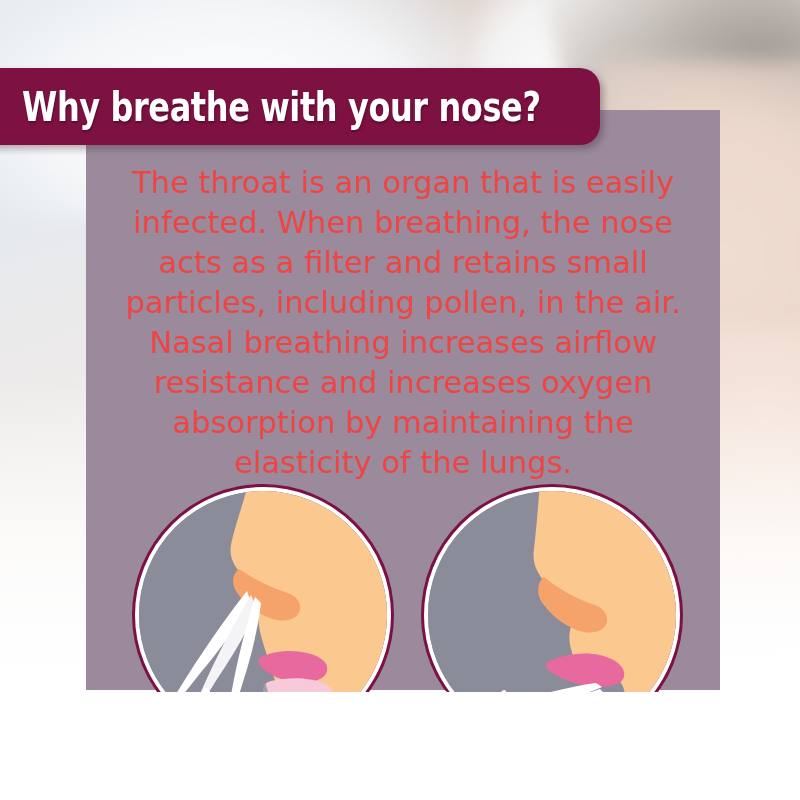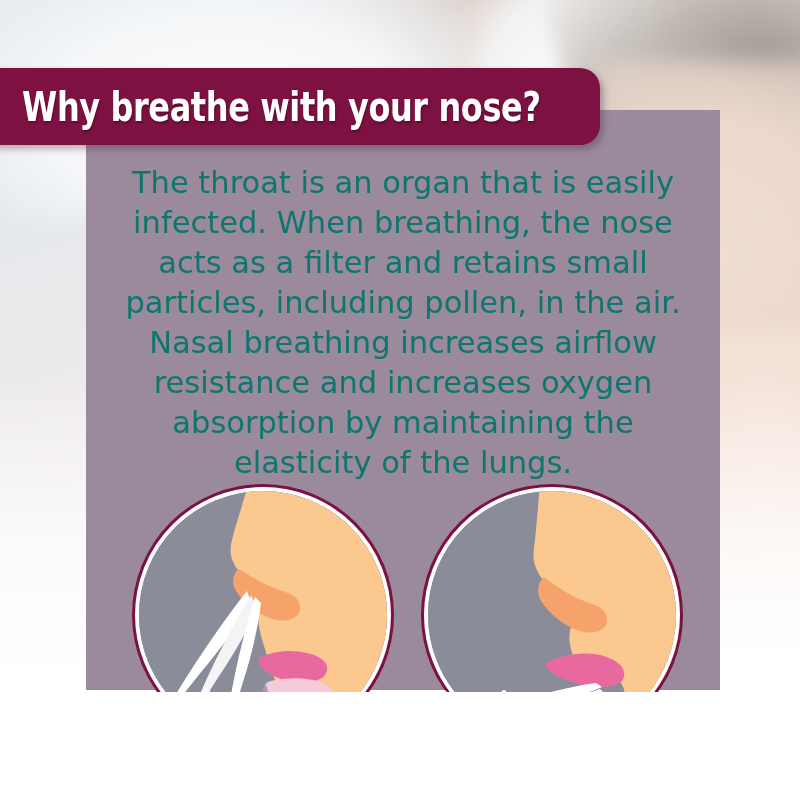--- a/index.html
+++ b/index.html
@@ -83,21 +83,21 @@
     transform:scaleX(.80);
     transform-origin:left center;
     white-space:nowrap;
     text-shadow:1px 2px 2px rgba(40,8,24,.45);
   }
 
   
   .body-text{
     position:absolute;left:104px;top:163px;width:598px;
     text-align:center;
-    color:#0f766e;
+    color:#ef4444;
     font-family:"DejaVu Sans", sans-serif;
     font-size:30.5px;
     line-height:40px;
     font-weight:400;
   }
 
   
   .circle{
     position:absolute;width:248px;height:248px;border-radius:50%;
     background:#8a8d99;

